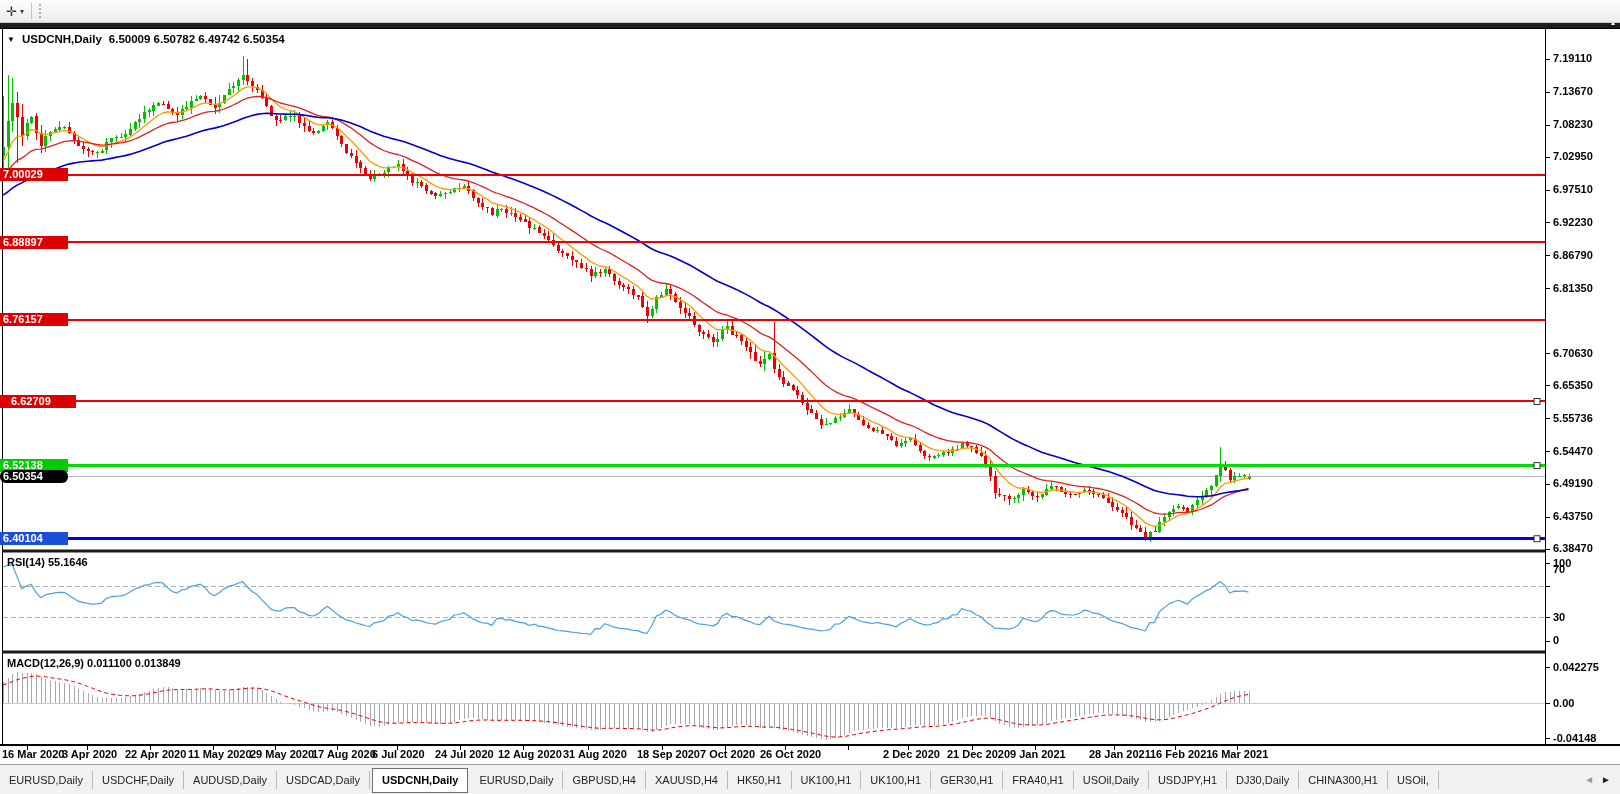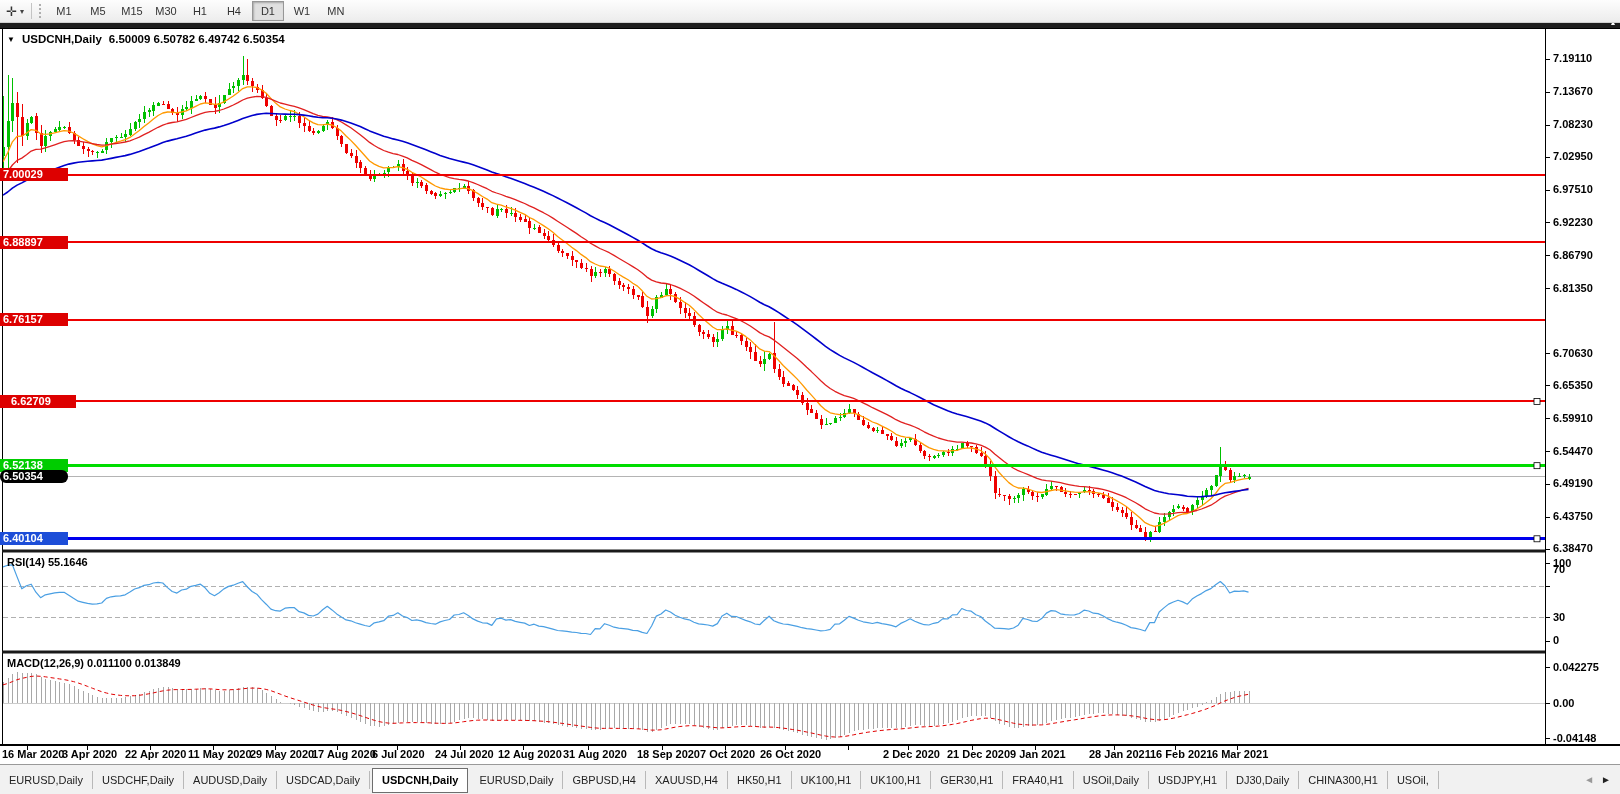--- a/index.html
+++ b/index.html
@@ -56,31 +56,20 @@
 
 <div class="app">
 
   <div class="toolbar">
     <div class="tool-cursor">
       <span class="cross-icon">✛</span>
       <span class="mini-arrow">▾</span>
     </div>
     <div class="tb-sep"></div>
     <div class="tb-grip"></div>
-    <div class="tf-buttons" id="tfButtons">
-        <div class="tf-btn">M1</div>
-        <div class="tf-btn">M5</div>
-        <div class="tf-btn">M15</div>
-        <div class="tf-btn">M30</div>
-        <div class="tf-btn">H1</div>
-        <div class="tf-btn">H4</div>
-        <div class="tf-btn active">D1</div>
-        <div class="tf-btn">W1</div>
-        <div class="tf-btn">MN</div>
-      </div>
   </div>
 
   <div class="dark-band">
     <span class="band-arrow">▴</span>
   </div>
 
   <svg id="chartSvg" width="1620" height="794">
       <defs>
         <clipPath id="clipMain">
           <rect x="3" y="29" width="1542" height="520"></rect>
@@ -977,21 +966,21 @@
       <div class="tick-label" style="left: 1553px; top: 52.221px;">7.19110</div>
       <div class="tick-label" style="left: 1553px; top: 85.276px;">7.13670</div>
       <div class="tick-label" style="left: 1553px; top: 118.331px;">7.08230</div>
       <div class="tick-label" style="left: 1553px; top: 150.414px;">7.02950</div>
       <div class="tick-label" style="left: 1553px; top: 183.469px;">6.97510</div>
       <div class="tick-label" style="left: 1553px; top: 215.552px;">6.92230</div>
       <div class="tick-label" style="left: 1553px; top: 248.607px;">6.86790</div>
       <div class="tick-label" style="left: 1553px; top: 281.662px;">6.81350</div>
       <div class="tick-label" style="left: 1553px; top: 346.8px;">6.70630</div>
       <div class="tick-label" style="left: 1553px; top: 378.883px;">6.65350</div>
-      <div class="tick-label" style="left: 1553px; top: 411.938px;">6.59910</div>
+      <div class="tick-label" style="left: 1553px; top: 411.938px;">5.55736</div>
       <div class="tick-label" style="left: 1553px; top: 444.993px;">6.54470</div>
       <div class="tick-label" style="left: 1553px; top: 477.076px;">6.49190</div>
       <div class="tick-label" style="left: 1553px; top: 510.131px;">6.43750</div>
       <div class="tick-label" style="left: 1553px; top: 542.214px;">6.38470</div>
       <div class="tag" style="left: 0px; top: 168.163px; background: rgb(221, 0, 0);">7.00029</div>
       <div class="tag" style="left: 0px; top: 235.804px; background: rgb(221, 0, 0);">6.88897</div>
       <div class="tag" style="left: 0px; top: 313.216px; background: rgb(221, 0, 0);">6.76157</div>
       <div class="tag" style="left: 0px; top: 394.93px; background: rgb(221, 0, 0); padding-left: 11px;">6.62709</div>
       <div class="tag" style="left: 0px; top: 459.163px; background: rgb(0, 204, 0);">6.52138</div>
       <div class="tag" style="left: 0px; top: 470.003px; background: rgb(0, 0, 0); border-radius: 6px;">6.50354</div>

